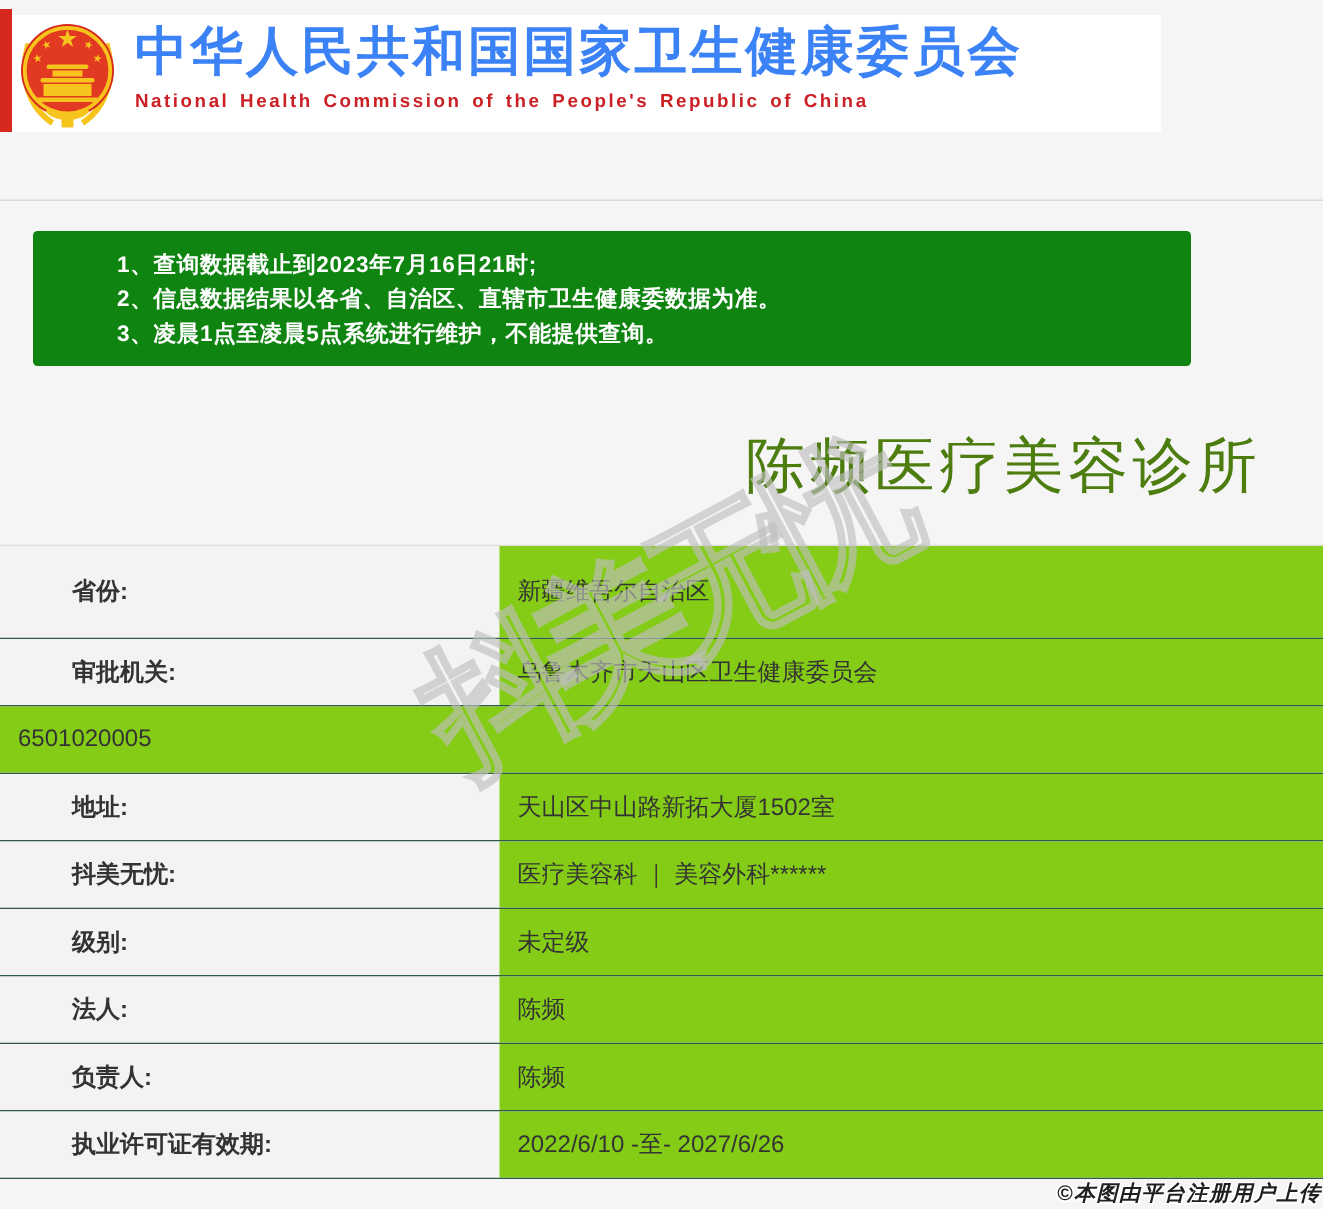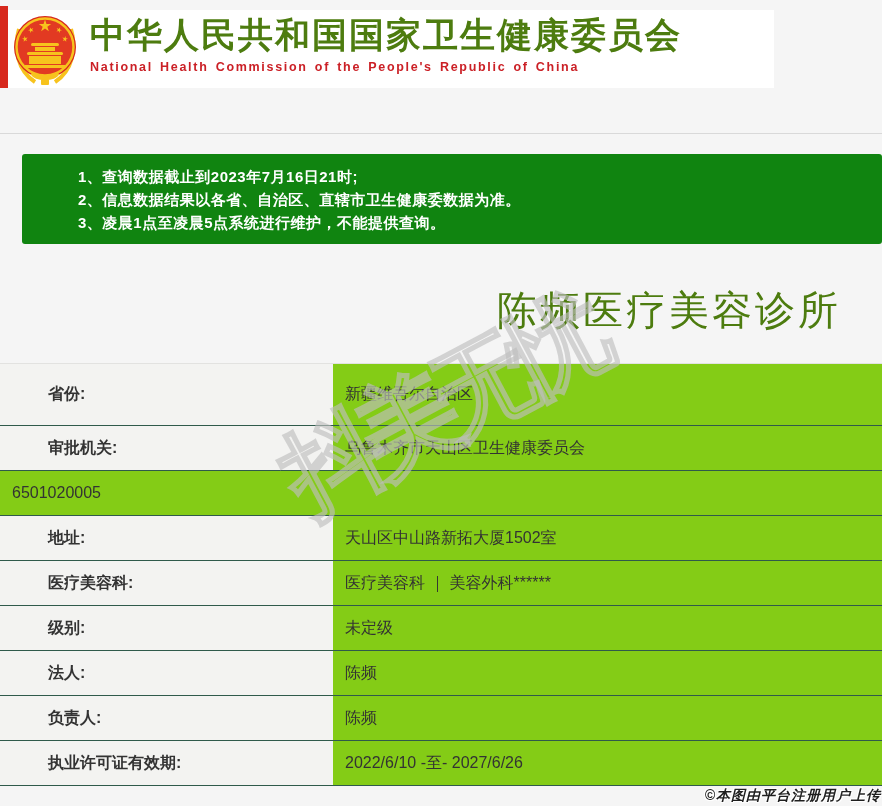--- a/index.html
+++ b/index.html
@@ -20,35 +20,35 @@
   }
   .banner {
     position:absolute; left:8px; top:10px; width:766px; height:78px;
     background:#ffffff;
   }
   .emblem {
     position:absolute; left:4px; top:3px; width:66px; height:74px;
   }
   .banner-text { position:absolute; left:82px; top:5px; }
   .cn-title {
-    font-size:35px; font-weight:bold; color:#4d7c0f;
+    font-size:35px; font-weight:bold; color:#3b82f6;
     letter-spacing:2px; white-space:nowrap; line-height:40px;
   }
   .en-title {
     font-size:12.5px; font-weight:bold; color:#cb2026;
     letter-spacing:1.7px; word-spacing:2px; white-space:nowrap; margin-top:5px;
   }
   .divider-top {
     position:absolute; left:0; top:133px; width:882px; height:1px;
     background:#d9d9d9;
   }
 
   
   .notice {
-    position:absolute; left:22px; top:154px; width:860px; height:90px;
+    position:absolute; left:22px; top:154px; width:772px; height:90px;
     background:#108410; border-radius:3px;
     padding:11px 10px 0 56px;
   }
   .notice-line {
     color:#ffffff; font-size:15px; line-height:23px; font-weight:bold;
     letter-spacing:0.5px; white-space:nowrap;
   }
 
   
   .clinic-title {
@@ -148,21 +148,21 @@
       <div class="cell-value">乌鲁木齐市天山区卫生健康委员会</div>
     </div>
     <div class="row">
       <div class="cell-value">6501020005</div>
     </div>
     <div class="row">
       <div class="cell-label">地址:</div>
       <div class="cell-value">天山区中山路新拓大厦1502室</div>
     </div>
     <div class="row">
-      <div class="cell-label">医疗美容科:</div>
+      <div class="cell-label">抖美无忧:</div>
       <div class="cell-value">医疗美容科 ｜ 美容外科******</div>
     </div>
     <div class="row">
       <div class="cell-label">级别:</div>
       <div class="cell-value">未定级</div>
     </div>
     <div class="row">
       <div class="cell-label">法人:</div>
       <div class="cell-value">陈频</div>
     </div>

